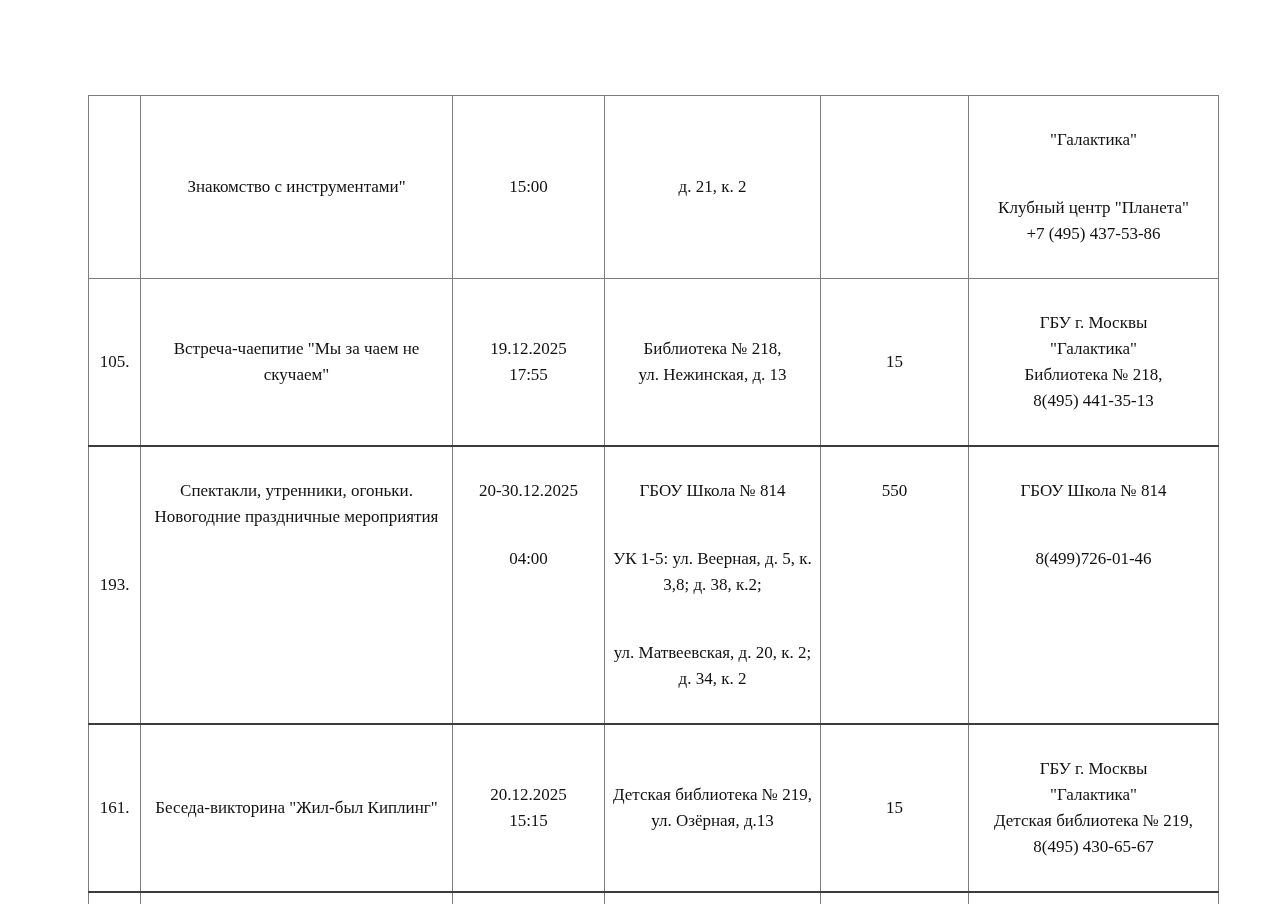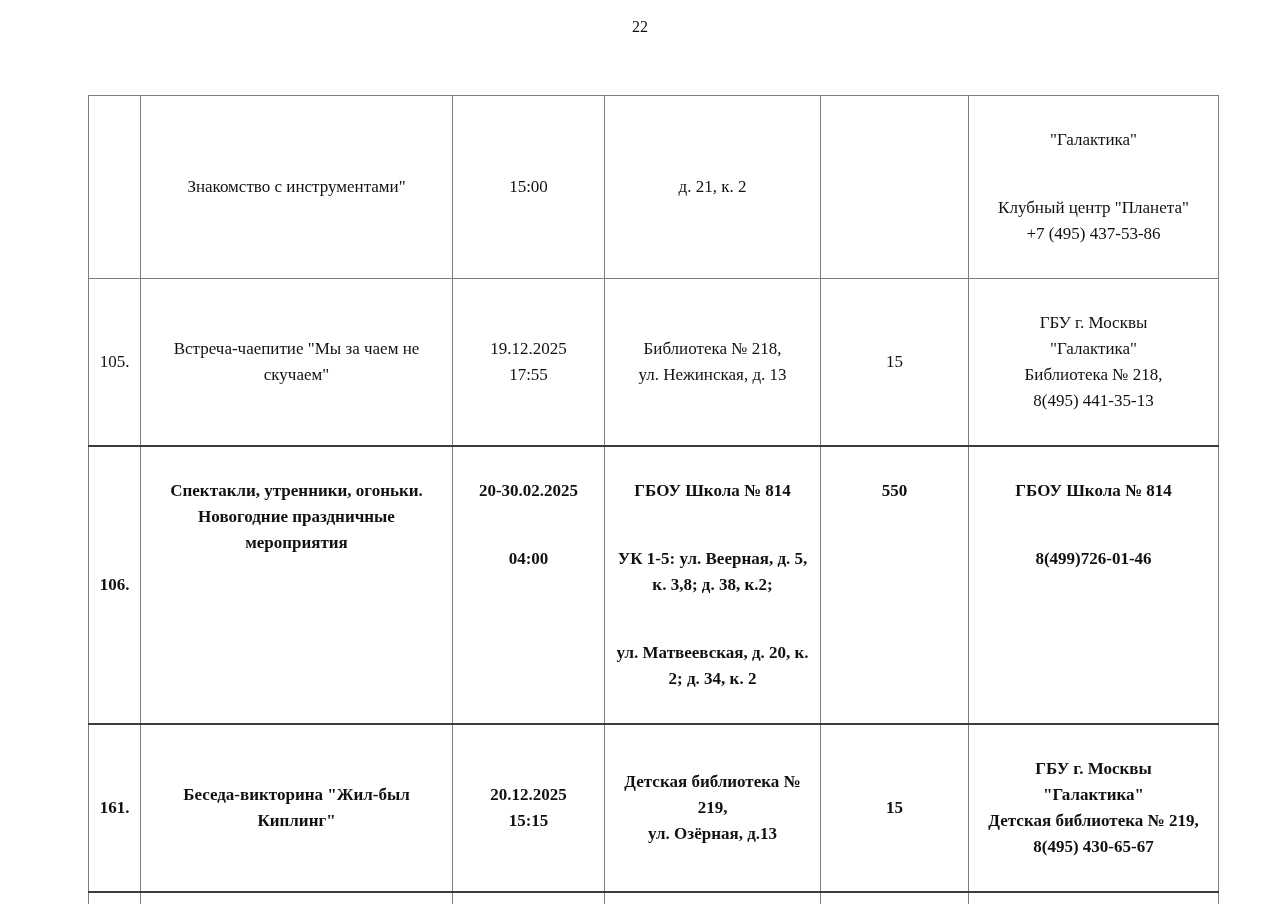--- a/index.html
+++ b/index.html
@@ -40,34 +40,33 @@
     vertical-align: middle;
     text-align: center;
     padding: 5px 6px;
     white-space: pre-line;
     overflow: hidden;
   }
   table.events td.vtop { vertical-align: top; }
   table.events td p { margin: 0 0 16px 0; }
   table.events td p:last-child { margin-bottom: 0; }
   
-  tr.thick-top td { border-top: 2px solid #3c3c3c; font-weight: bold; }
+  tr.thick-top td { border-top: 2px solid #3c3c3c; }
   col.c-num { width: 52px; }
   col.c-name { width: 312px; }
   col.c-date { width: 152px; }
   col.c-loc { width: 216px; }
   col.c-cap { width: 148px; }
   col.c-org { width: 250px; }
 </style>
 </head>
 <body>
 
 <div class="page">
 
-  <div class="page-number">22</div>
 
   <table class="events">
     <colgroup>
       <col class="c-num">
         <col class="c-name">
         <col class="c-date">
       <col class="c-loc">
         <col class="c-cap">
         <col class="c-org">
     </colgroup>
@@ -110,26 +109,26 @@
         </td>
         <td>
           <p>ГБУ г. Москвы
 "Галактика"
 Библиотека № 218,
 8(495) 441-35-13</p>
         </td>
       </tr>
 
       <tr class="thick-top" style="height:179px;">
-        <td>106.</td>
+        <td>193.</td>
         <td class="vtop">
           <p>Спектакли, утренники, огоньки. Новогодние праздничные мероприятия</p>
         </td>
         <td class="vtop">
-          <p>20-30.02.2025</p>
+          <p>20-30.12.2025</p>
           <p>04:00</p>
         </td>
         <td class="vtop">
           <p>ГБОУ Школа № 814</p>
           <p>УК 1-5: ул. Веерная, д. 5, к. 3,8; д. 38, к.2;</p>
           <p>ул. Матвеевская, д. 20, к. 2; д. 34, к. 2</p>
         </td>
         <td class="vtop">
           <p>550</p>
         </td>

